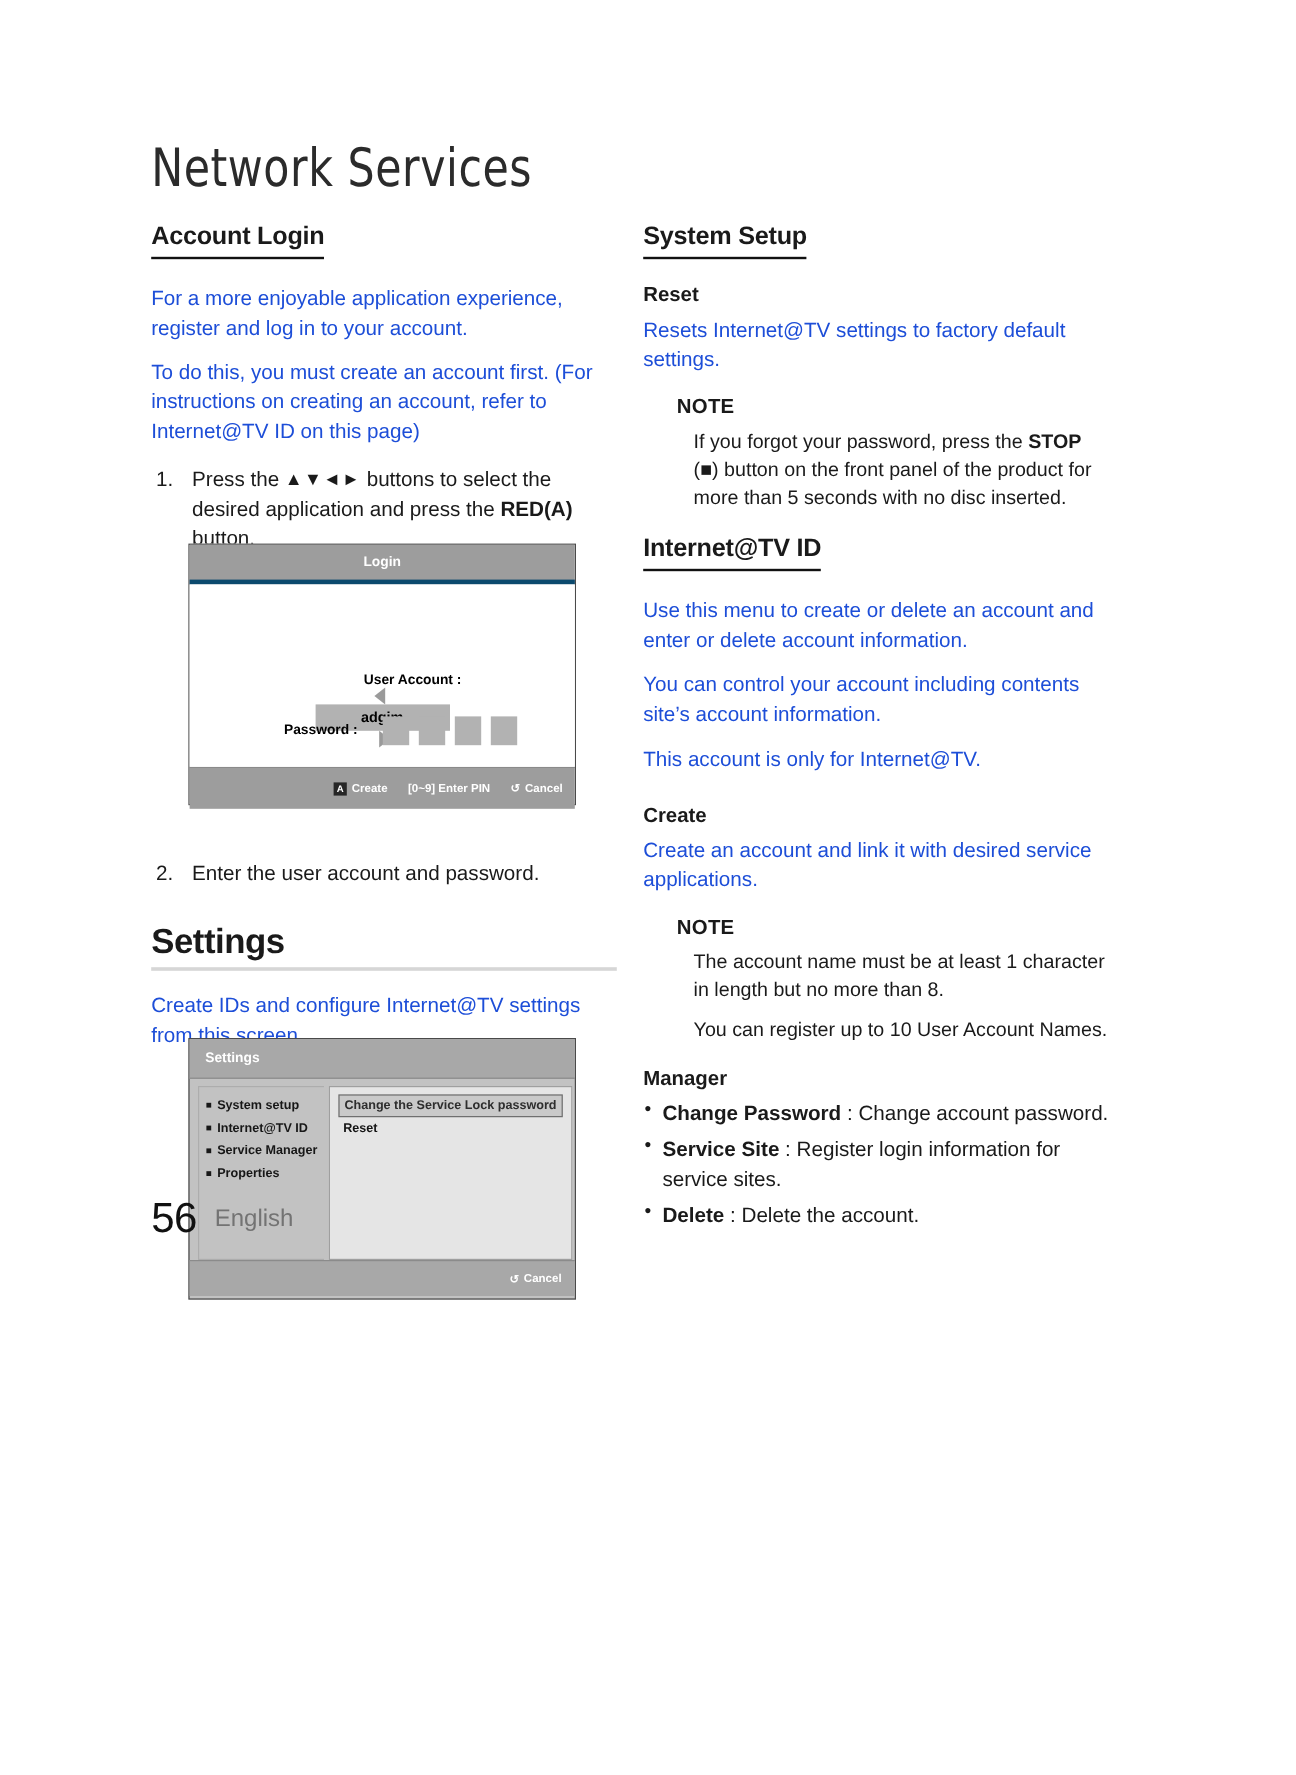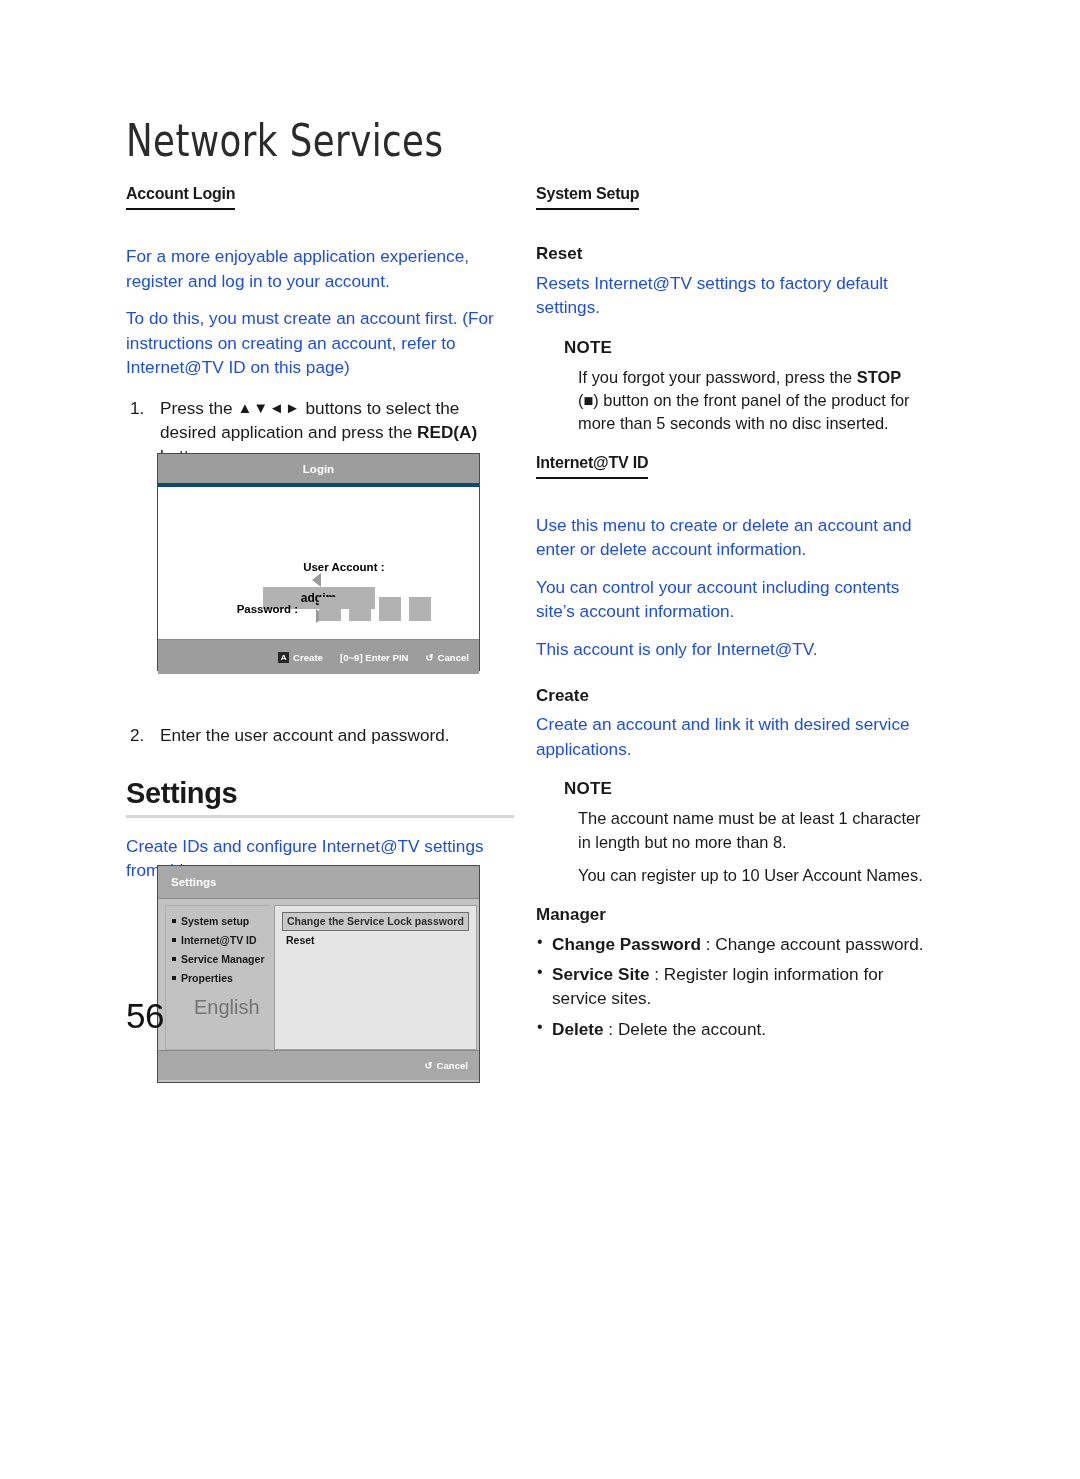--- a/index.html
+++ b/index.html
@@ -42,23 +42,23 @@
   .col {
     position: absolute;
     top: 185px;
     width: 388px;
   }
   .col-left  { left: 126px; }
   .col-right { left: 536px; }
 
   
   h2.section-h {
-    font-size: 16px;
-    font-weight: bold;
-    margin: 0 0 16px 0;
+    font-size: 21px;
+    font-weight: bold;
+    margin: 0 0 2px 0;
     padding: 0 0 5px 0;
     display: inline-block;
     border-bottom: 2.2px solid #111;
     letter-spacing: -0.2px;
     line-height: 1.15;
   }
   .heading-wrap { margin-bottom: 18px; }
 
   h2.big-h {
     font-size: 29px;
@@ -331,22 +331,22 @@
     font-weight: bold;
     color: #ffffff;
   }
 
   
   .page-footer {
     position: absolute;
     left: 126px;
     bottom: 72px;
     display: flex;
-    align-items: flex-start;
-    gap: 30px;
+    align-items: center;
+    gap: 15px;
   }
   .page-number { font-size: 35px; font-weight: 400; color: #111; letter-spacing: -0.5px; }
   .page-lang  { font-size: 20px; color: #737373; }
 
   .spacer-20 { height: 20px; }
   .spacer-12 { height: 12px; }
 </style>
 </head>
 <body>
 

